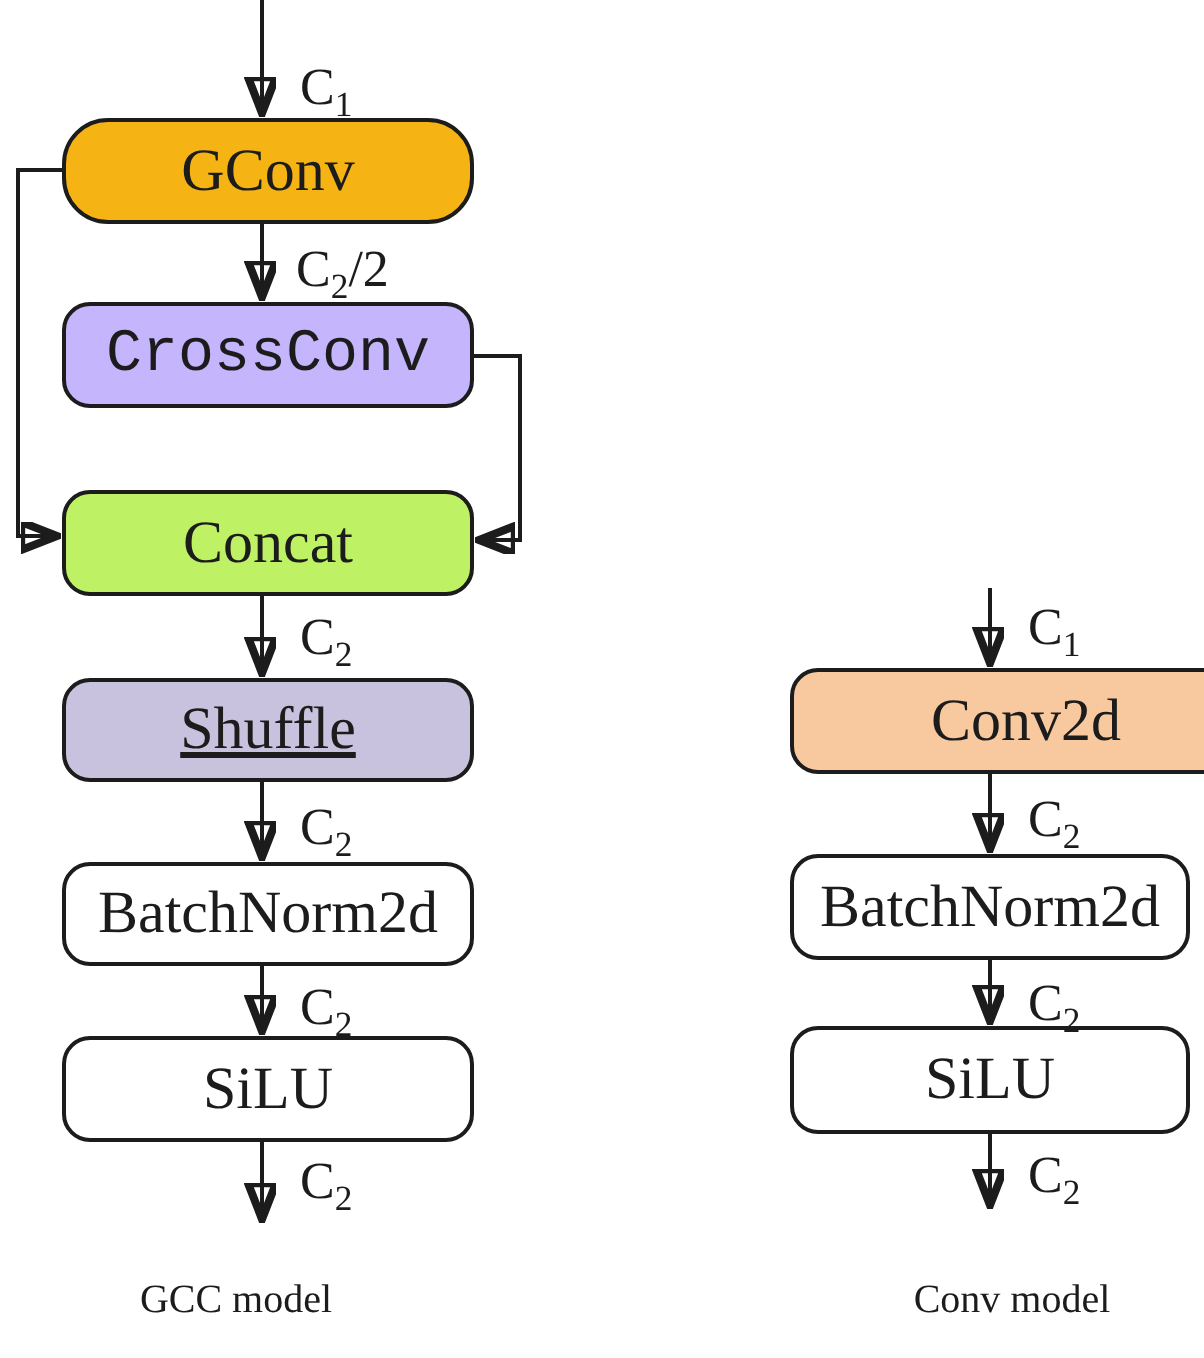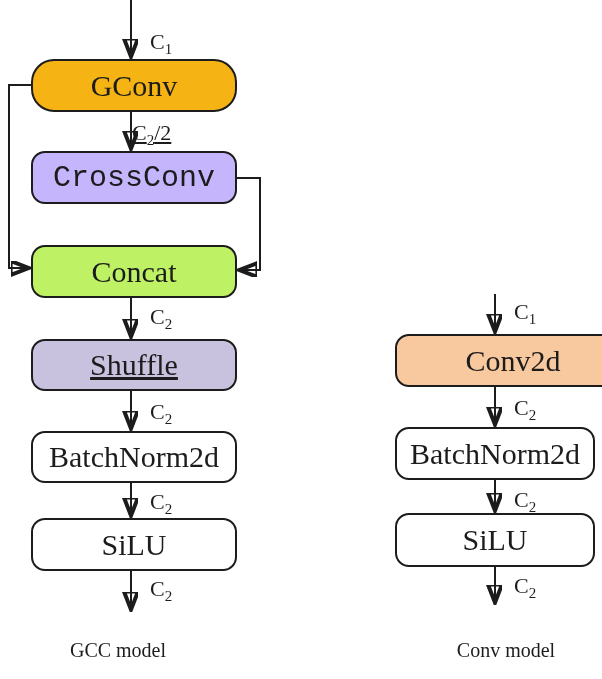--- a/index.html
+++ b/index.html
@@ -26,21 +26,21 @@
     display: flex;
     align-items: center;
     justify-content: center;
     font-size: 30px;
     line-height: 1;
     background: #ffffff;
   }
   .node.colored { border-width: 2.5px; }
   .elabel {
     position: absolute;
-    font-size: 22px;
+    font-size: 26px;
     line-height: 1;
     white-space: nowrap;
   }
   .elabel sub { font-size: 68%; line-height: 0; }
   .caption {
     position: absolute;
     font-size: 20px;
     line-height: 1.2;
     text-align: center;
     white-space: nowrap;
@@ -81,21 +81,21 @@
   <div class="node" style="left: 31px; top: 431px; width: 206px; height: 52px; background: rgb(255, 255, 255);">BatchNorm2d</div>
   <div class="node" style="left: 31px; top: 518px; width: 206px; height: 53px; background: rgb(255, 255, 255);">SiLU</div>
 
   <div class="node colored" style="left: 395px; top: 334px; width: 236px; height: 53px; background: rgb(248, 201, 158); font-family: Liberation Serif, serif;">Conv2d</div>
   <div class="node" style="left: 395px; top: 427px; width: 200px; height: 53px; background: rgb(255, 255, 255);">BatchNorm2d</div>
   <div class="node" style="left: 395px; top: 513px; width: 200px; height: 54px; background: rgb(255, 255, 255);">SiLU</div>
 
   <div class="elabel" style="left:150px; top:31px;">
     <span>C</span><sub>1</sub><span></span>
   </div>
-  <div class="elabel" style="left:132px; top:122px;text-decoration:underline;">
+  <div class="elabel" style="left:148px; top:122px;">
     <span>C</span><sub>2</sub><span>/2</span>
   </div>
   <div class="elabel" style="left:150px; top:306px;">
     <span>C</span><sub>2</sub><span></span>
   </div>
   <div class="elabel" style="left:150px; top:401px;">
     <span>C</span><sub>2</sub><span></span>
   </div>
   <div class="elabel" style="left:150px; top:491px;">
     <span>C</span><sub>2</sub><span></span>

